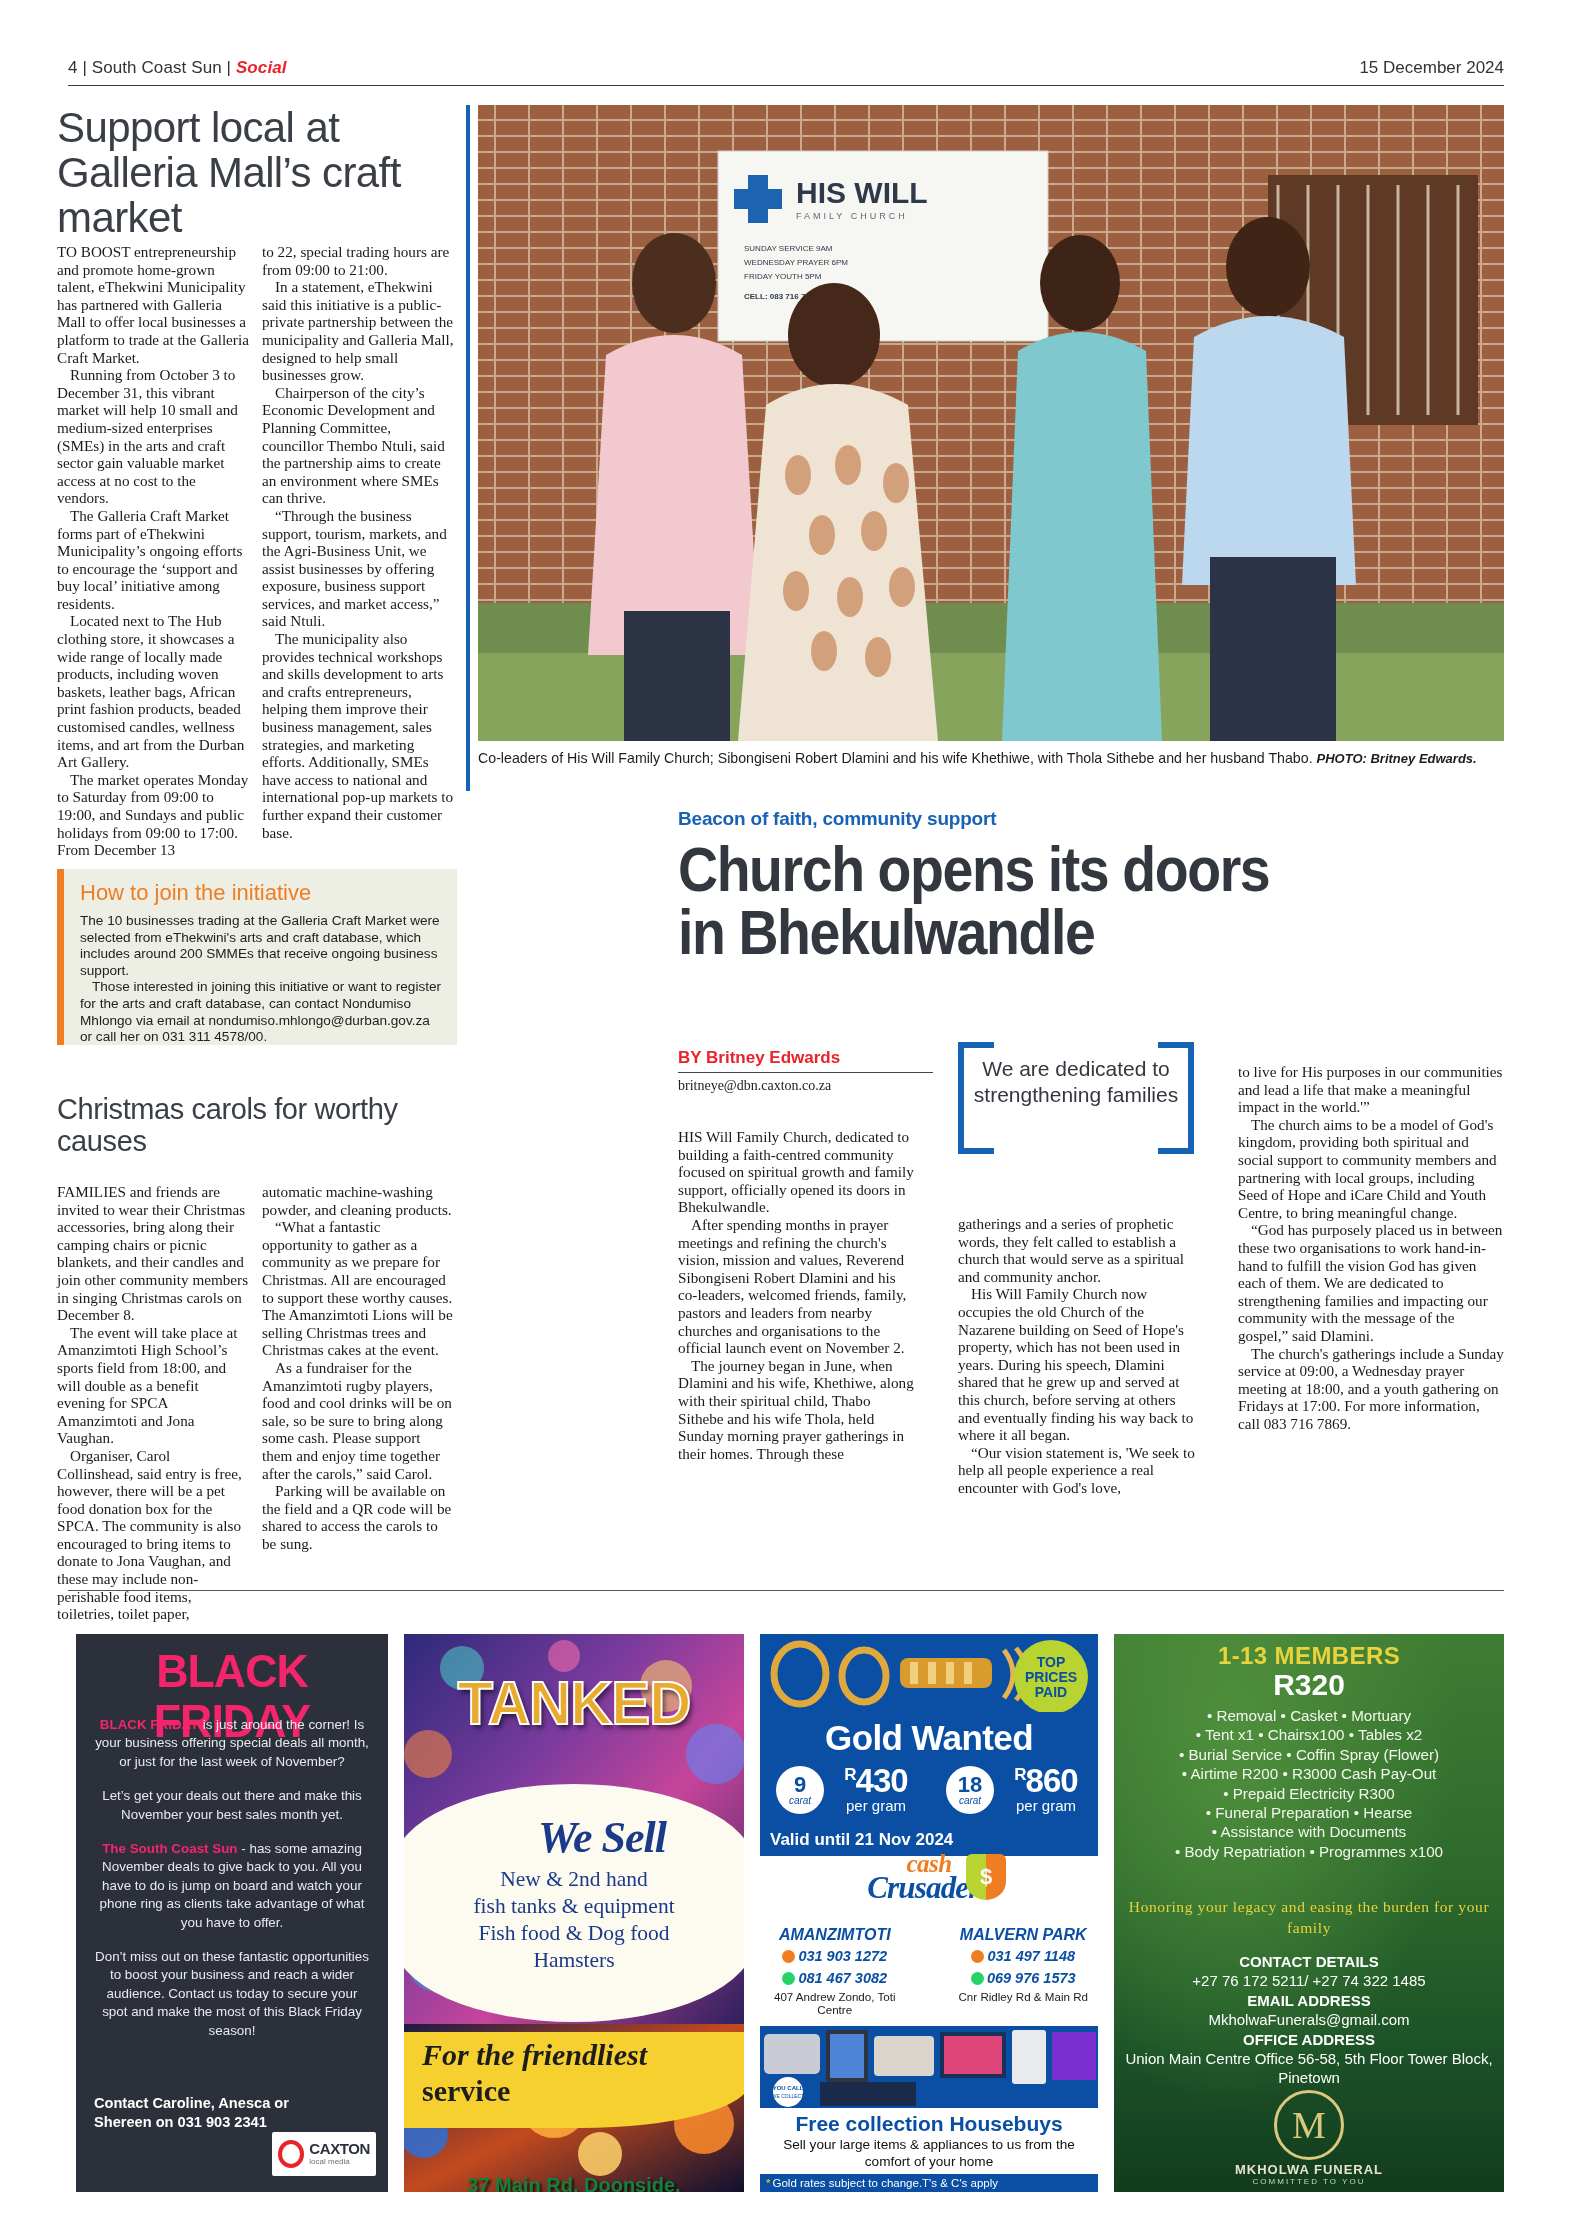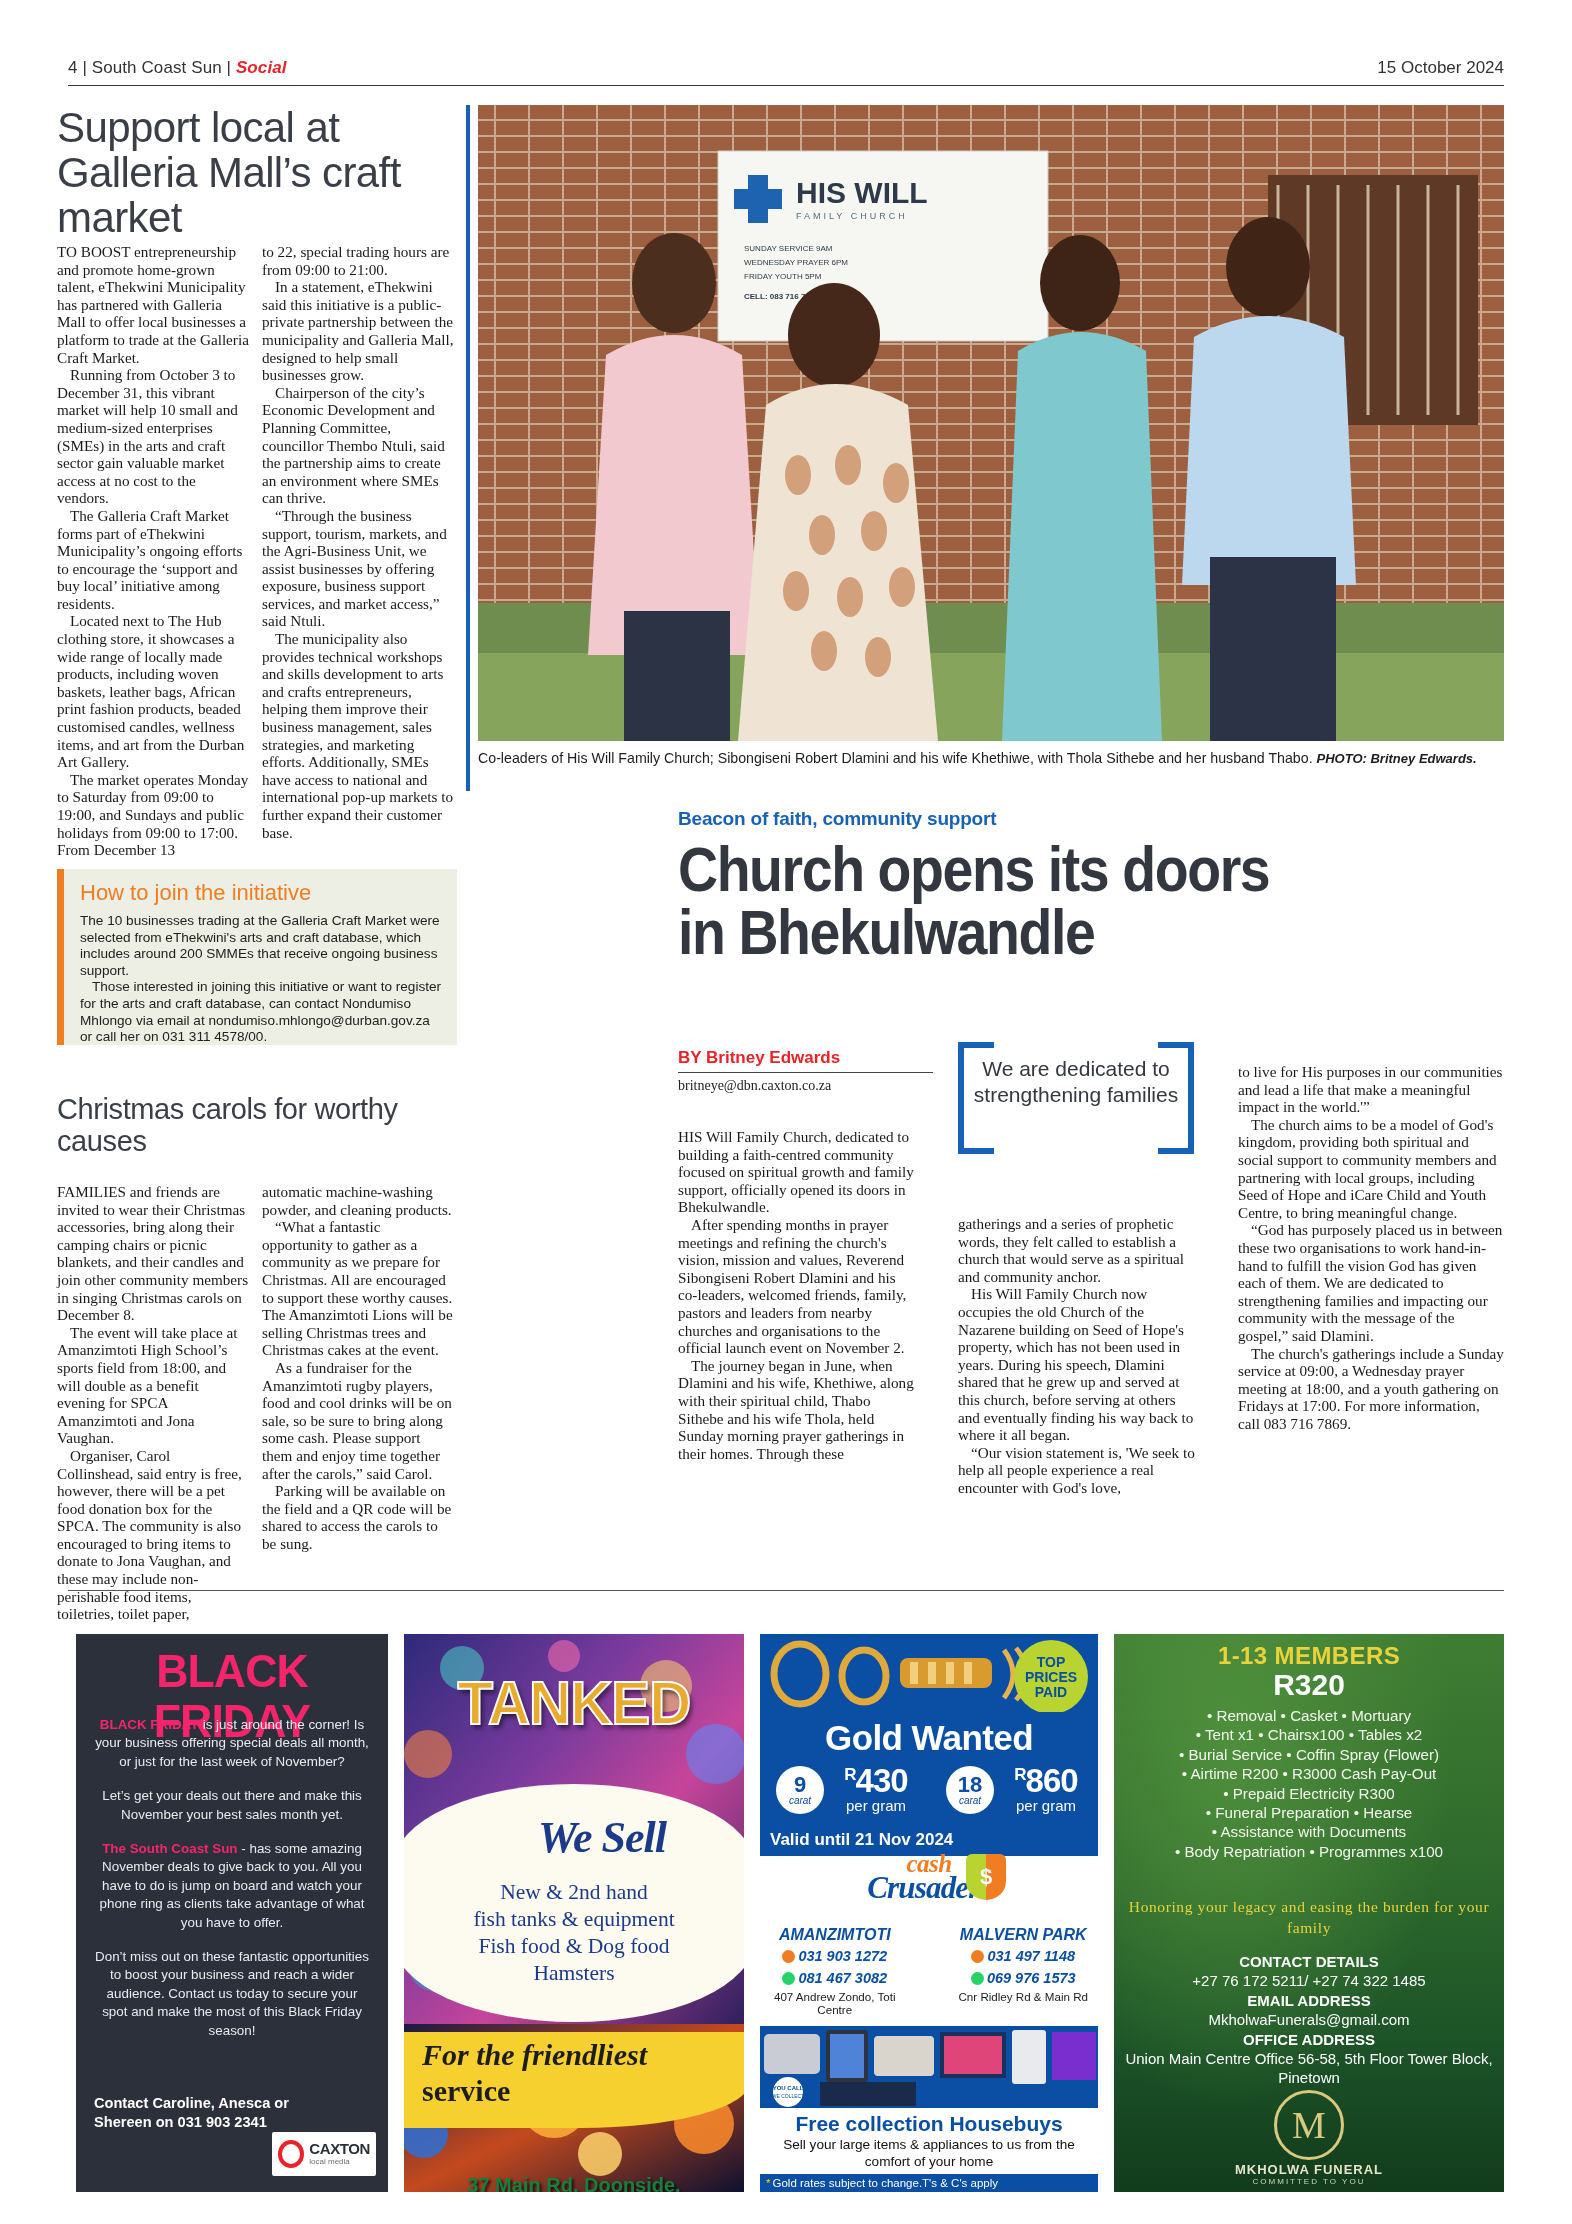--- a/index.html
+++ b/index.html
@@ -175,21 +175,21 @@
     background:#fdfaf0; border-radius:50%/34%;
   }
   .tk-wesell {
     position:absolute; left:0; top:178px; width:396px; text-align:center;
     font-family:"Liberation Serif", serif; font-style:italic; font-weight:bold;
     font-size:44px; color:#1c3a8a; letter-spacing:-1px;
   }
   .tk-lines {
     position:absolute; left:18px; top:232px; width:304px; text-align:center;
     font-family:"Liberation Serif", serif;
-    font-size:21.5px; line-height:27px; color:#1c3a8a;margin-top:13px;
+    font-size:21.5px; line-height:27px; color:#1c3a8a;
   }
   .tk-yellow {
     position:absolute; left:-6px; top:398px; width:352px; height:96px;
     background:#f6d02f; border-radius:0 0 48% 0;
   }
   .tk-forthe {
     position:absolute; left:18px; top:404px; width:310px;
     font-family:"Liberation Serif", serif; font-style:italic; font-weight:bold;
     font-size:30px; color:#1d1d1d;
   }
@@ -324,21 +324,21 @@
 </style>
 </head>
 <body>
 
 <div class="page">
 
   <div class="masthead">
     <div class="mh-left">
       <span>4 | South Coast Sun | </span><span class="social">Social</span>
     </div>
-    <div>15 October 2024</div>
+    <div>15 December 2024</div>
   </div>
   <div class="rule-top"></div>
 
   <div class="hl-galleria">Support local at Galleria Mall’s craft market</div>
 
   <div class="bodytext col-g1">
     <p>TO BOOST entrepreneurship and promote home-grown talent, eThekwini Municipality has partnered with Galleria Mall to offer local businesses a platform to trade at the Galleria Craft Market.</p>
     <p class="ind">Running from October 3 to December 31, this vibrant market will help 10 small and medium-sized enterprises (SMEs) in the arts and craft sector gain valuable market access at no cost to the vendors.</p>
     <p class="ind">The Galleria Craft Market forms part of eThekwini Municipality’s ongoing efforts to encourage the ‘support and buy local’ initiative among residents.</p>
     <p class="ind">Located next to The Hub clothing store, it showcases a wide range of locally made products, including woven baskets, leather bags, African print fashion products, beaded customised candles, wellness items, and art from the Durban Art Gallery.</p>

